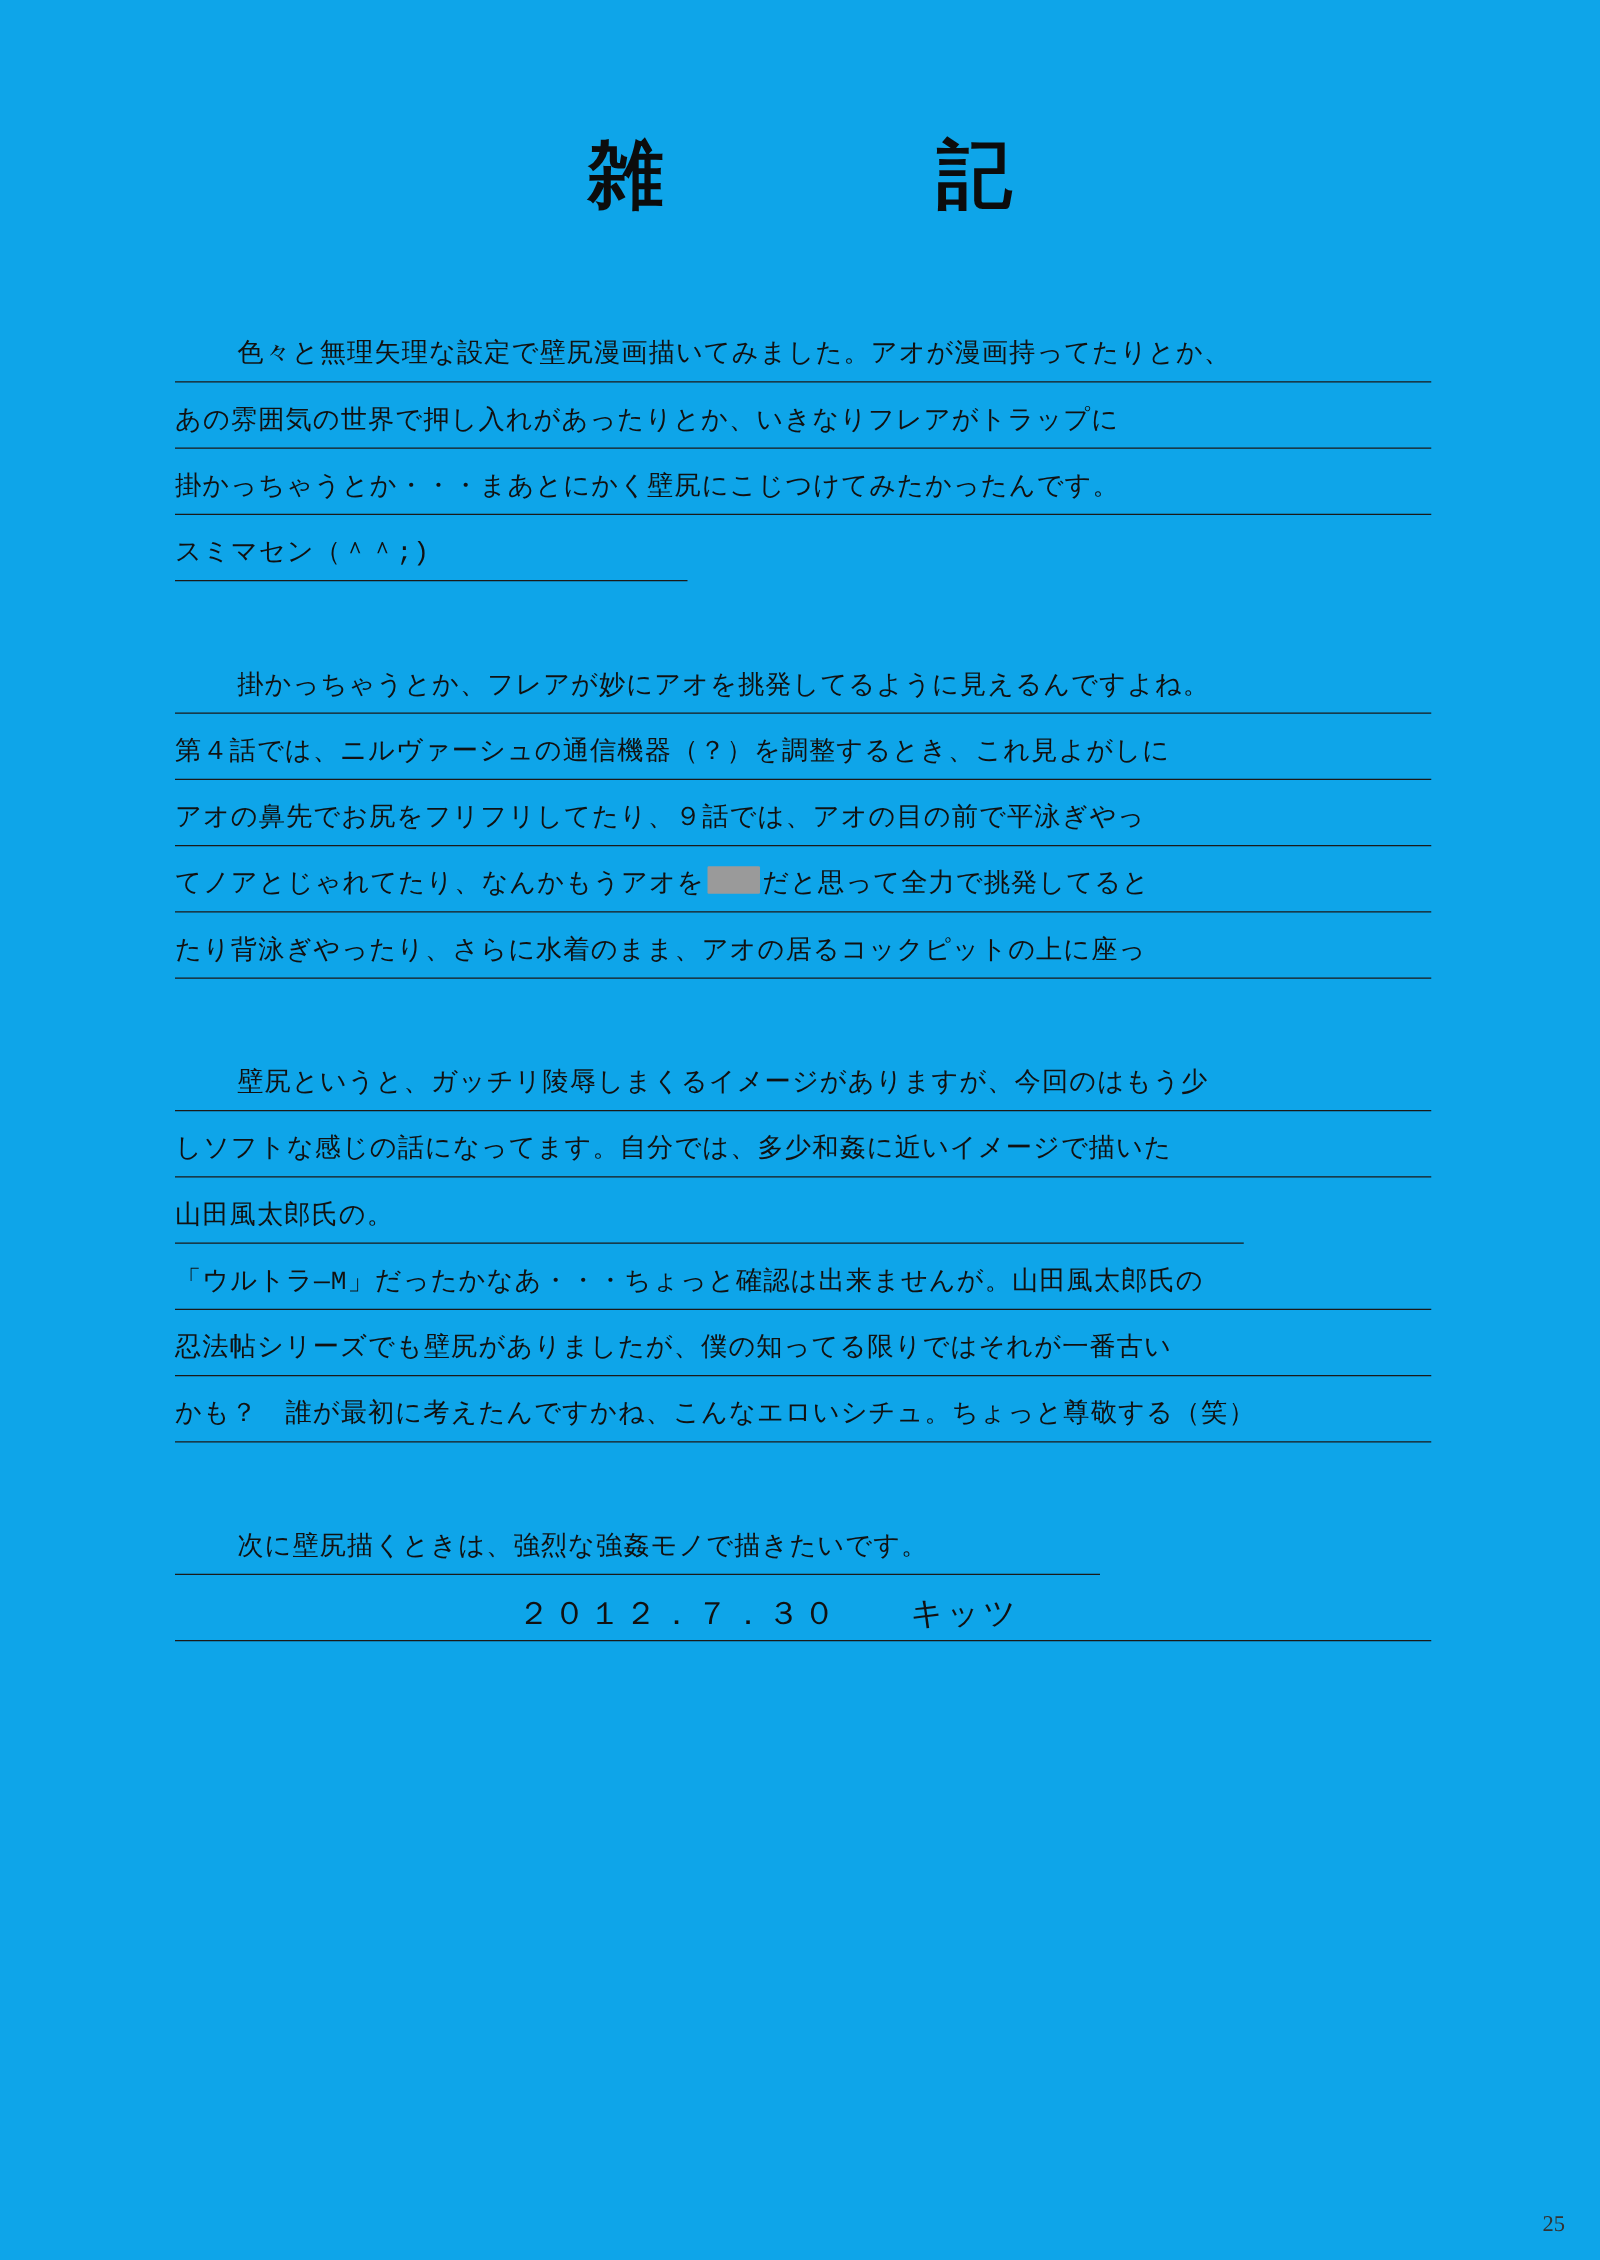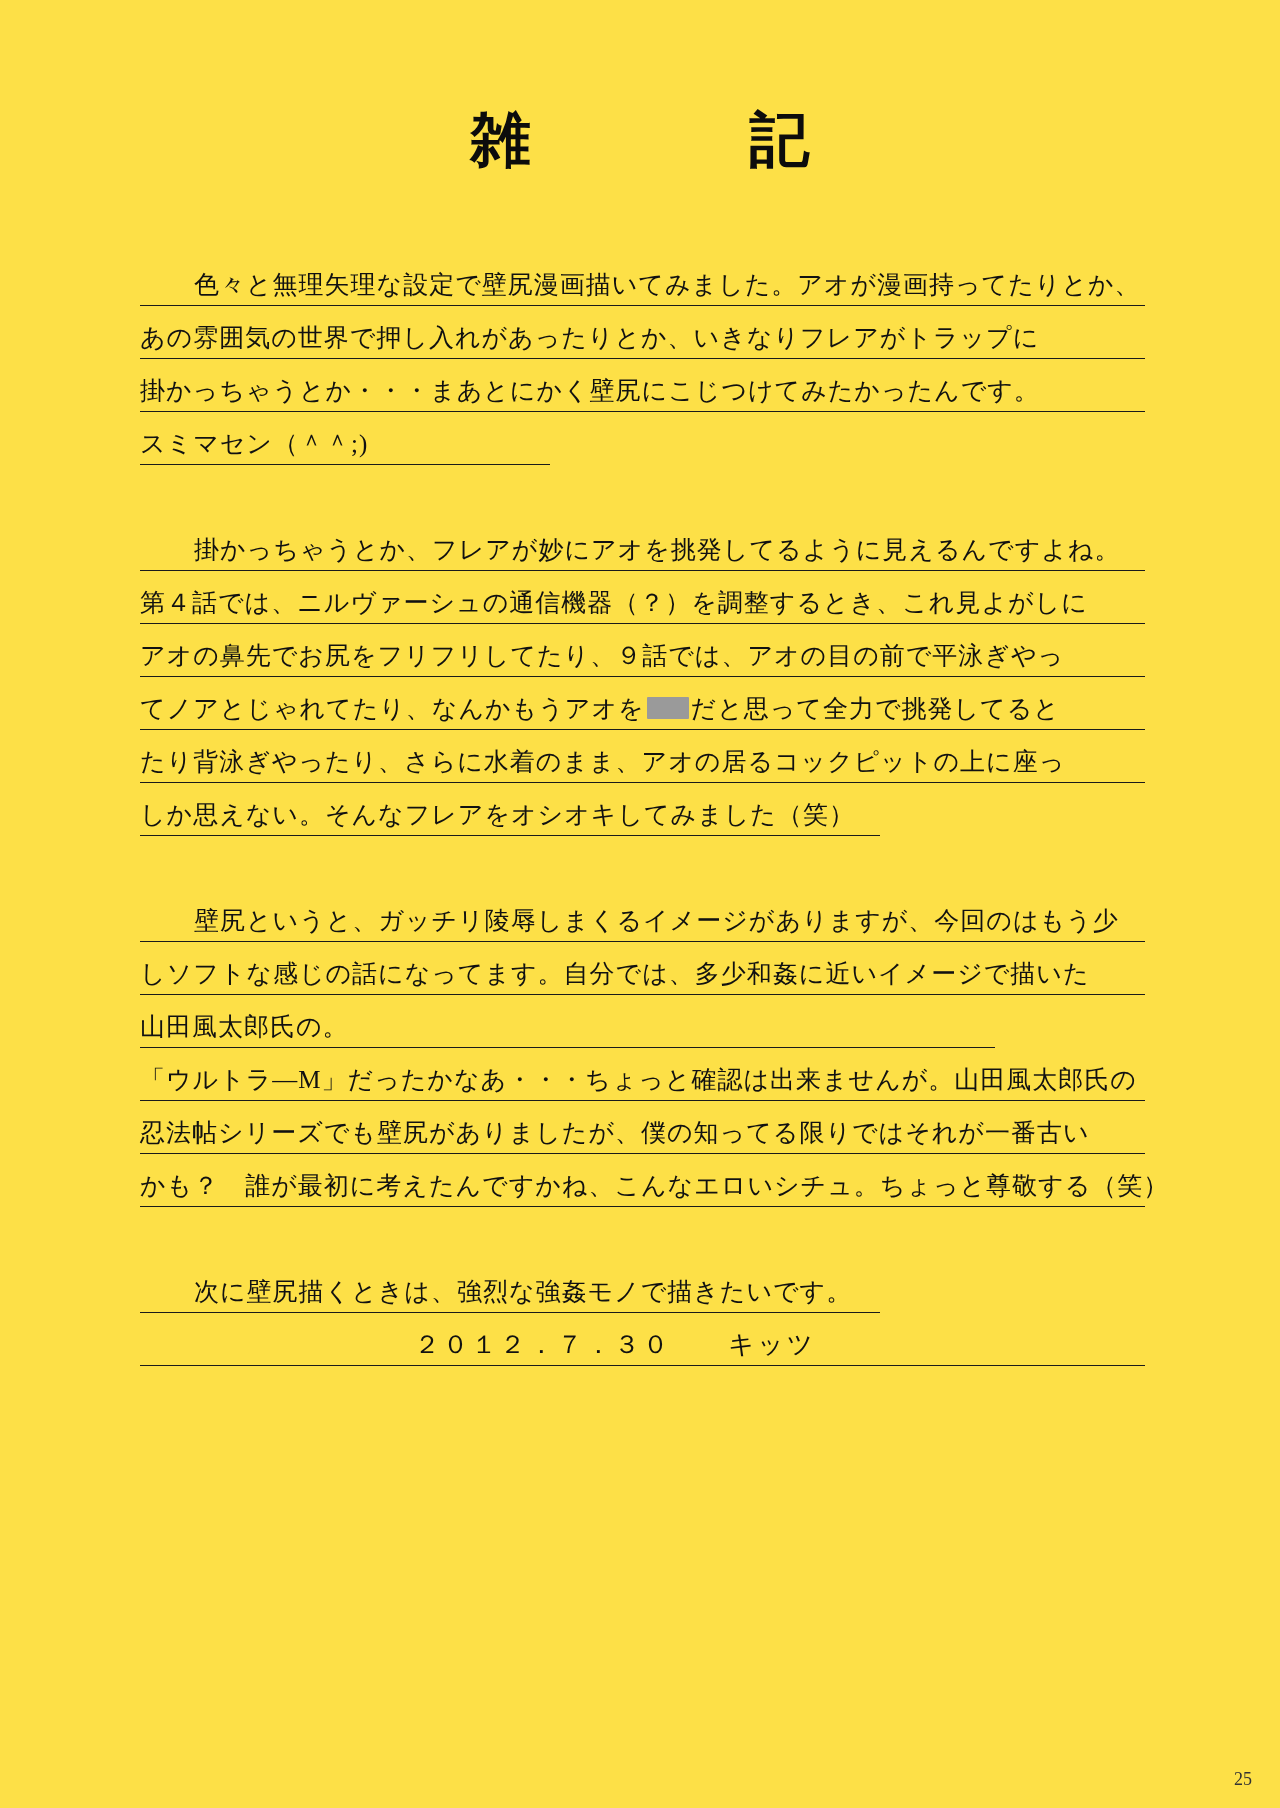--- a/index.html
+++ b/index.html
@@ -15,21 +15,21 @@
     position: relative;
     overflow: hidden;
   }
 
   .page {
     position: absolute;
     left: 0;
     top: 0;
     width: 1280px;
     height: 1808px;
-    background: #fde047;
+    background: #0ea5e9;
   }
 
   
   .title {
     position: absolute;
     left: 0;
     top: 100px;
     width: 1280px;
     text-align: center;
     font-family: "DejaVu Serif", "Liberation Serif", serif;
@@ -49,25 +49,25 @@
   }
 
   .para {
     margin: 0 0 0 0;
   }
 
   .line {
     position: relative;
     height: 53px;
     line-height: 53px;
-    font-size: 25px;
+    font-size: 21px;
     letter-spacing: 0.04em;
     color: #111111;
     white-space: pre;
-    font-family: Liberation Serif, serif;
+    font-family: Liberation Mono, monospace;
   }
   .line::after {
     content: "";
     position: absolute;
     left: 0;
     right: 0;
     bottom: 5px;
     border-bottom: 1px solid #1a1a1a;
   }
   .line.indent { text-indent: 28px; }
@@ -137,21 +137,20 @@
     </div>
 
     <div class="gap"></div>
 
     <div class="para">
       <div class="line indent">　掛かっちゃうとか、フレアが妙にアオを挑発してるように見えるんですよね。</div>
       <div class="line">第４話では、ニルヴァーシュの通信機器（？）を調整するとき、これ見よがしに</div>
       <div class="line">アオの鼻先でお尻をフリフリしてたり、９話では、アオの目の前で平泳ぎやっ</div>
       <div class="line"><span>てノアとじゃれてたり、なんかもうアオを</span><span class="redacted"></span><span>だと思って全力で挑発してると</span></div>
       <div class="line">たり背泳ぎやったり、さらに水着のまま、アオの居るコックピットの上に座っ</div>
-      <div class="line w740">しか思えない。そんなフレアをオシオキしてみました（笑）</div>
     </div>
 
     <div class="gap"></div>
 
     <div class="para">
       <div class="line indent">　壁尻というと、ガッチリ陵辱しまくるイメージがありますが、今回のはもう少</div>
       <div class="line">しソフトな感じの話になってます。自分では、多少和姦に近いイメージで描いた</div>
       <div class="line w855">山田風太郎氏の。</div>
     </div>
 

